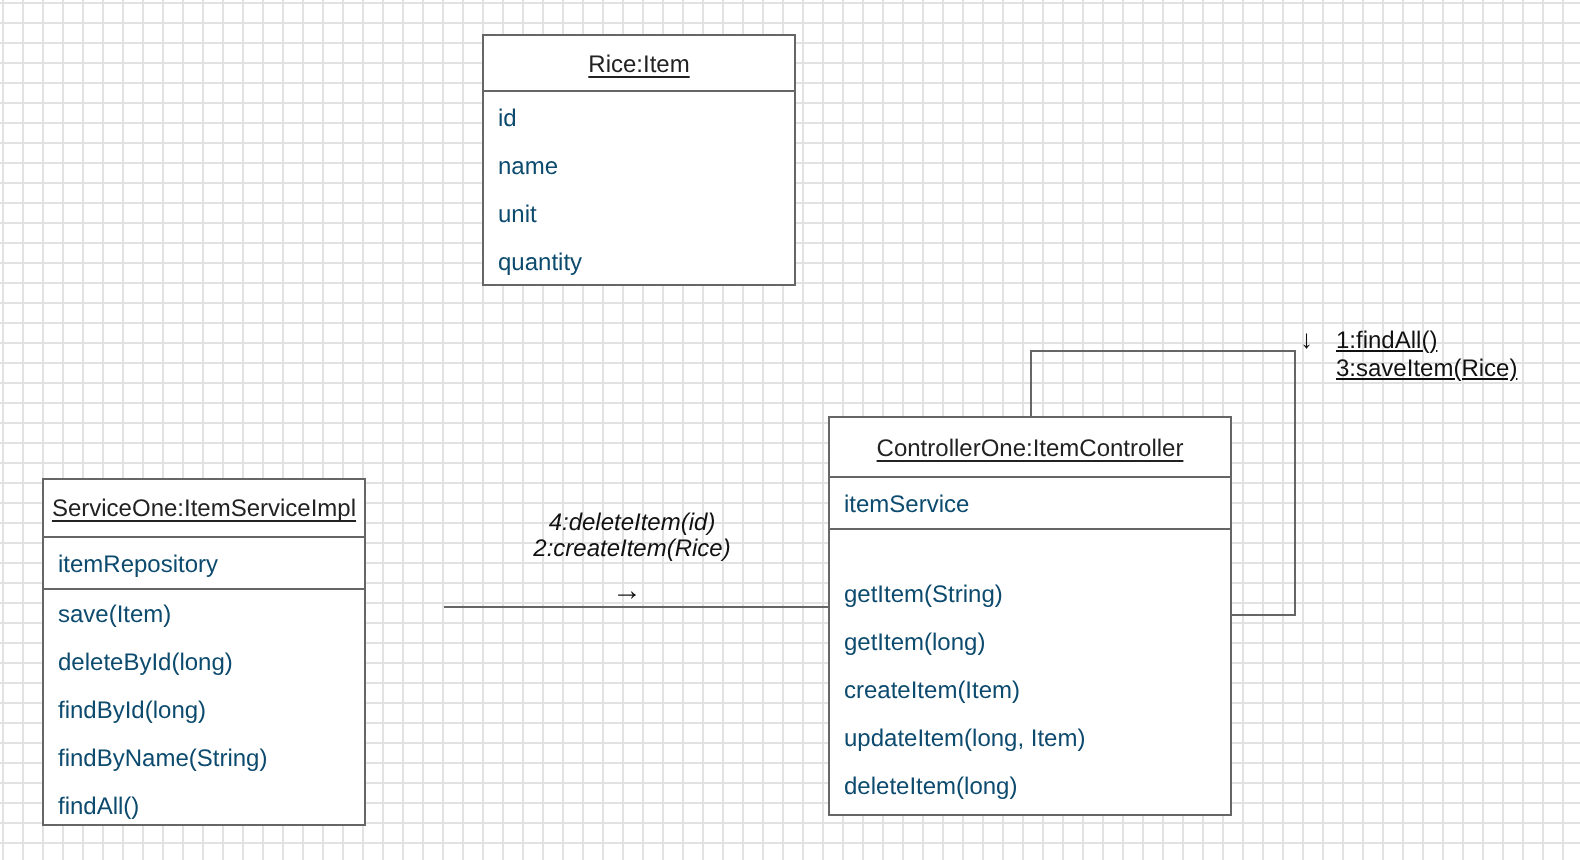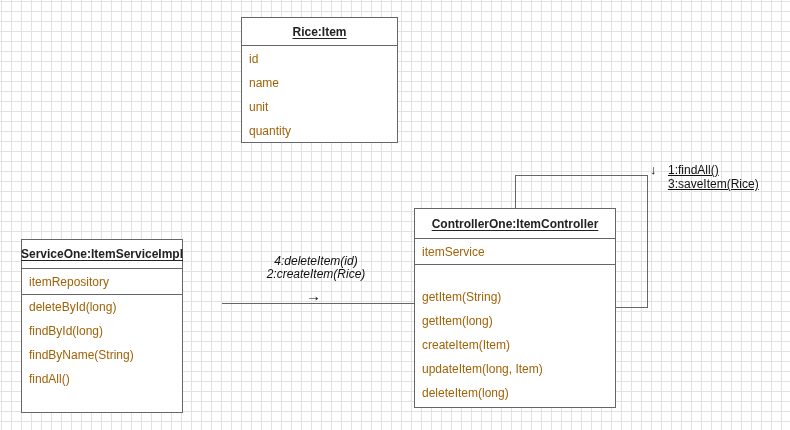--- a/index.html
+++ b/index.html
@@ -23,36 +23,36 @@
     background: #ffffff;
     border: 1px solid #666666;
     display: flex;
     flex-direction: column;
   }
   .obj-title {
     display: flex;
     align-items: center;
     justify-content: center;
     font-size: 12px;
-    font-weight: bold;
+    font-weight: normal;
     text-decoration: underline;
     text-underline-offset: 2px;
     border-bottom: 1px solid #666666;
     flex: 0 0 auto;
     color: #222222;
     text-align: right;
   }
   .compartment { flex: 0 0 auto; }
   .compartment.sep { border-bottom: 1px solid #666666; }
   .row {
     display: flex;
     align-items: center;
     padding-left: 7px;
     font-size: 12px;
-    color: #a16207;
+    color: #0c4a6e;
     white-space: nowrap;
   }
   .connector { position: absolute; background: #666666; }
   .edge-label {
     position: absolute;
     font-size: 12px;
     line-height: 13px;
     color: #111111;
     white-space: nowrap;
   }
@@ -78,20 +78,21 @@
       <div class="row" style="height:24px;">quantity</div>
     </div>
   </div>
 
   <div class="uml-object" style="left:21px; top:218px; width:162px; height:174px;margin-top:21px;">
     <div class="obj-title" style="height:29px;">ServiceOne:ItemServiceImpl</div>
     <div class="compartment sep">
       <div class="row" style="height:25px;">itemRepository</div>
     </div>
     <div class="compartment">
+      <div class="row" style="height:24px;">save(Item)</div>
       <div class="row" style="height:24px;text-align:right;">deleteById(long)</div>
       <div class="row" style="height:24px;">findById(long)</div>
       <div class="row" style="height:24px;">findByName(String)</div>
       <div class="row" style="height:24px;">findAll()</div>
     </div>
   </div>
 
   <div class="uml-object" style="left:414px; top:208px; width:202px; height:200px;">
     <div class="obj-title" style="height:30px;">ControllerOne:ItemController</div>
     <div class="compartment sep">

